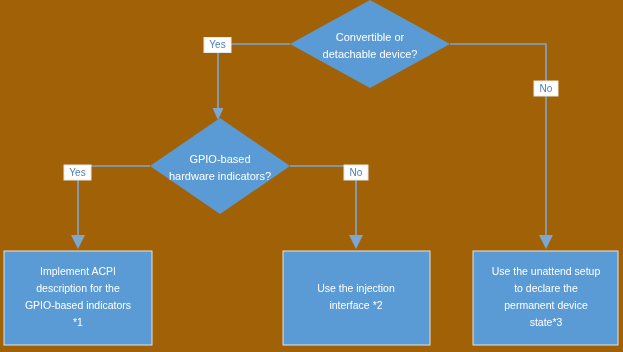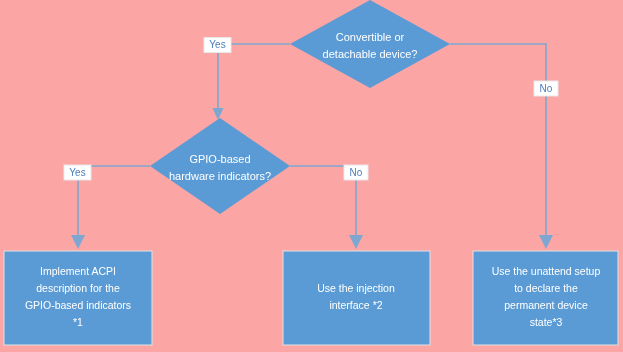--- a/index.html
+++ b/index.html
@@ -8,21 +8,21 @@
     padding: 0;
     background: #ffffff;
   }
   body {
     font-family: "Liberation Sans", sans-serif;
   }
   #canvas {
     position: relative;
     width: 623px;
     height: 352px;
-    background: #fca5a5;
+    background: #a16207;
     overflow: hidden;
   }
   #flow-svg {
     position: absolute;
     left: 0;
     top: 0;
     width: 623px;
     height: 352px;
     display: block;
   }

